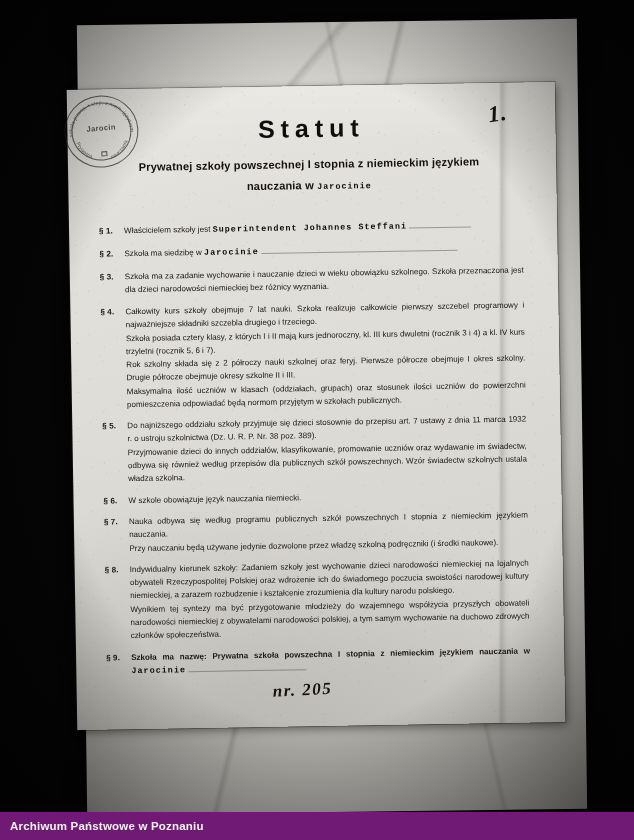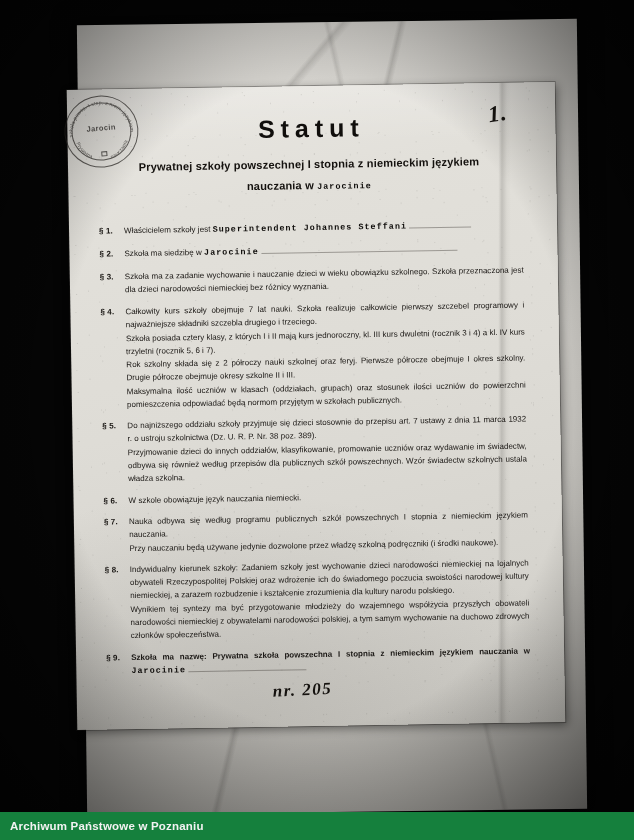--- a/index.html
+++ b/index.html
@@ -142,21 +142,21 @@
   }
   .rule{
     display:inline-block;border-bottom:.6px solid rgba(70,67,62,.45);
     height:.6em;vertical-align:baseline;
   }
   .r-sm{width:62px;} .r-md{width:118px;} .r-lg{width:196px;}
 
   
   .footer-bar{
     position:absolute;left:0;bottom:0;width:100%;height:28px;
-    background:#15803d;z-index:50;display:flex;align-items:center;
+    background:#701a75;z-index:50;display:flex;align-items:center;
   }
   .footer-bar span{
     color:#f2f2f2;font-size:11.5px;font-weight:700;
     padding-left:10px;letter-spacing:.2px;
   }
 </style>
 </head>
 <body>
 
 <div class="scan">

